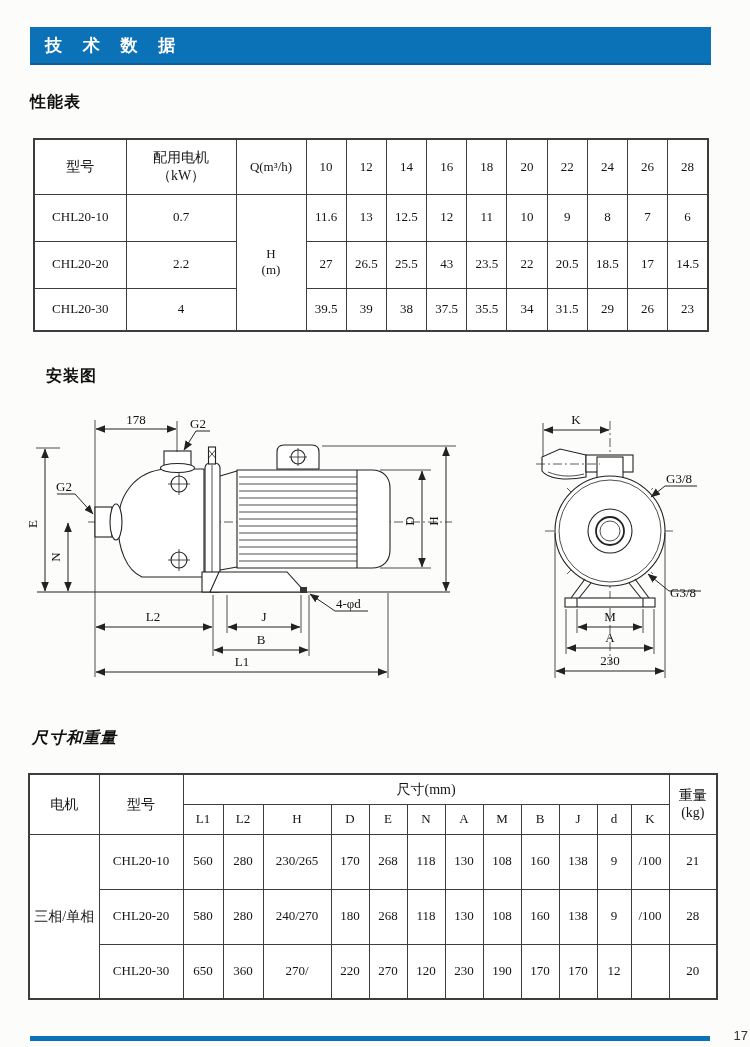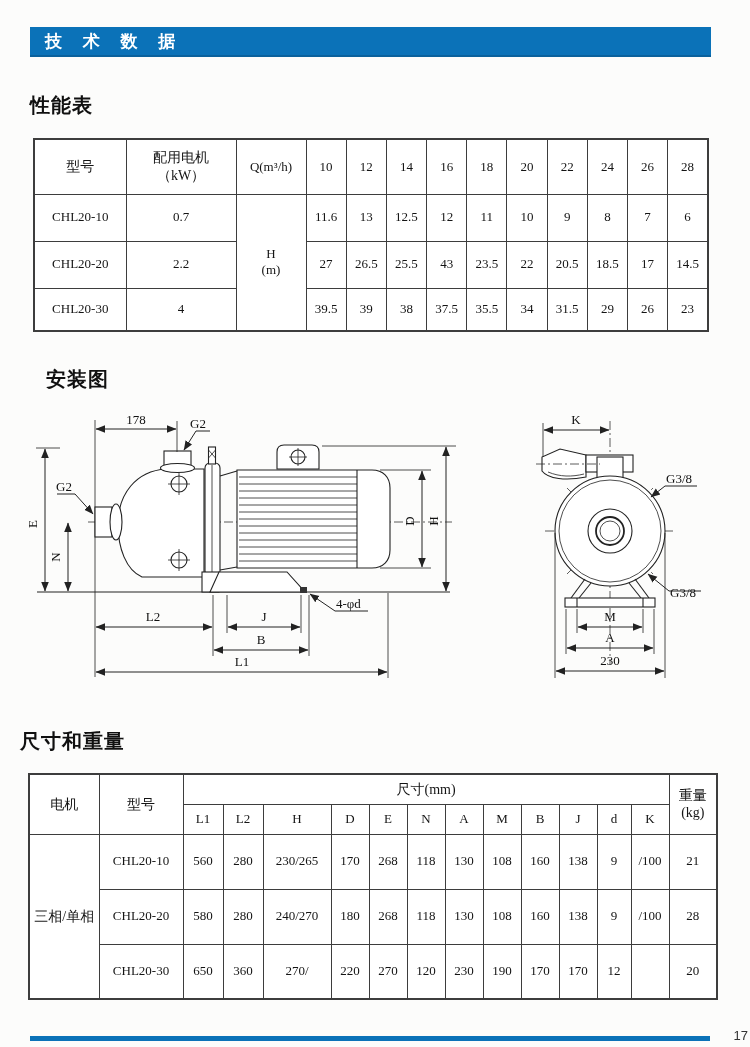--- a/index.html
+++ b/index.html
@@ -3,30 +3,30 @@
 <meta charset="utf-8">
 <style>
   html,body{margin:0;padding:0;}
   body{
     width:750px;height:1047px;position:relative;background:#fcfcfb;
     font-family:"Liberation Sans",sans-serif;color:#111;overflow:hidden;
   }
   .abs{position:absolute;}
   
   .titlebar{
-    left:30px;top:27px;width:681px;height:30px;background:#0b72b8;
+    left:30px;top:27px;width:681px;height:38px;background:#0b72b8;
     border-bottom:2px solid #0a619c;box-sizing:border-box;
     display:flex;align-items:center;padding-left:15px;
   }
   .titlebar span{
     color:#fff;font-weight:bold;font-size:17px;letter-spacing:8px;
     font-family:"Liberation Sans",sans-serif;
   }
   .sechead{
-    font-size:20px;font-weight:bold;color:#101010;letter-spacing:1px;
+    font-size:16px;font-weight:bold;color:#101010;letter-spacing:1px;
     font-family:"Liberation Sans",sans-serif;
   }
   
   table{border-collapse:collapse;table-layout:fixed;background:#fff;position:absolute;border:2px solid #3d3d3d;}
   td{
     border:1px solid #3d3d3d;text-align:center;vertical-align:middle;
     font-family:"Liberation Serif",serif;font-size:13px;color:#141414;
     padding:0;overflow:hidden;line-height:1.25;
   }
   td.ch{font-size:14px;}
@@ -285,21 +285,21 @@
     <line class="ext" x1="665" y1="533" x2="665" y2="678"></line>
     <line class="dim" x1="578" y1="627" x2="642" y2="627"></line>
     <text class="dt" x="610" y="621" text-anchor="middle">M</text>
     <line class="dim" x1="567" y1="648" x2="653" y2="648"></line>
     <text class="dt" x="610" y="642" text-anchor="middle">A</text>
     <line class="dim" x1="556" y1="671" x2="664" y2="671"></line>
     <text class="dt" x="610" y="665" text-anchor="middle">230</text>
   </g>
 </svg>
 
-<div class="abs sechead" style="left:20px;top:728px;">尺寸和重量</div>
+<div class="abs sechead" style="left:32px;top:728px;font-style:italic;">尺寸和重量</div>
 
 <table class="dims">
   <colgroup>
     <col style="width:70px">
       <col style="width:84px">
     <col style="width:40px">
       <col style="width:40px">
       <col style="width:68px">
     <col style="width:38px">
       <col style="width:38px">

